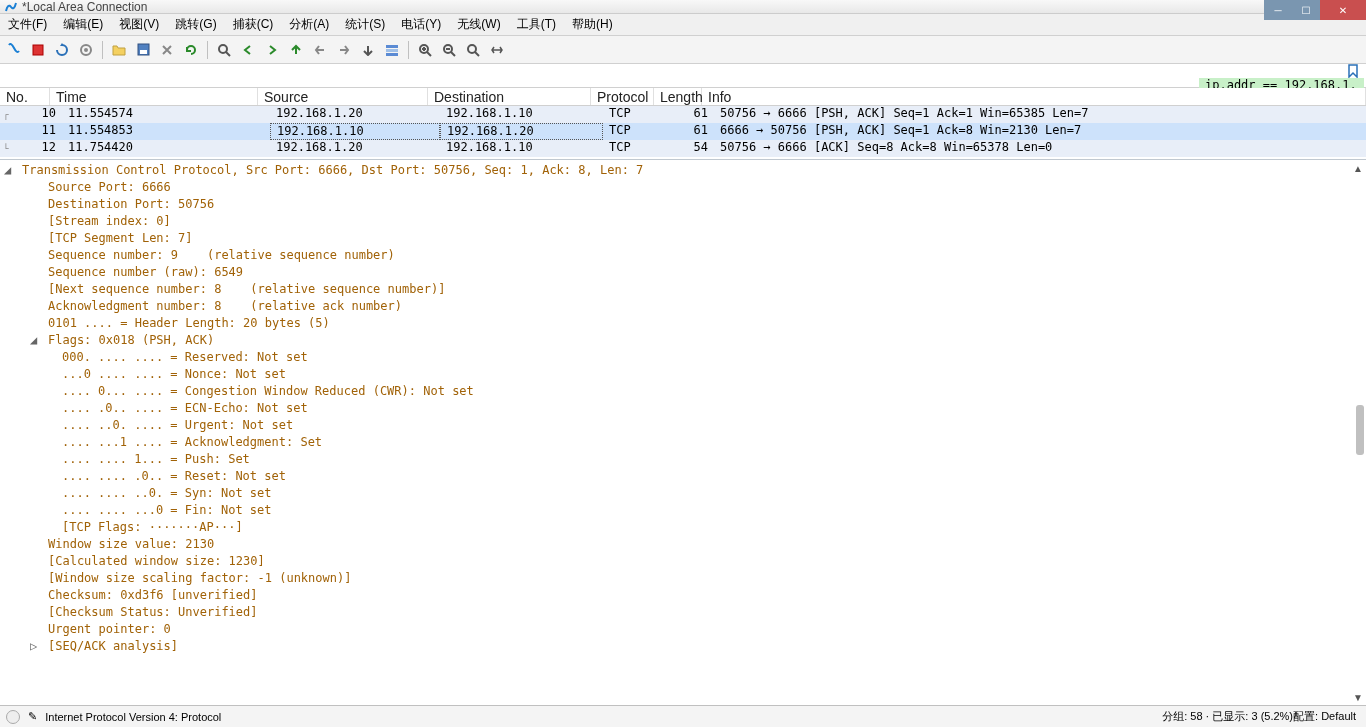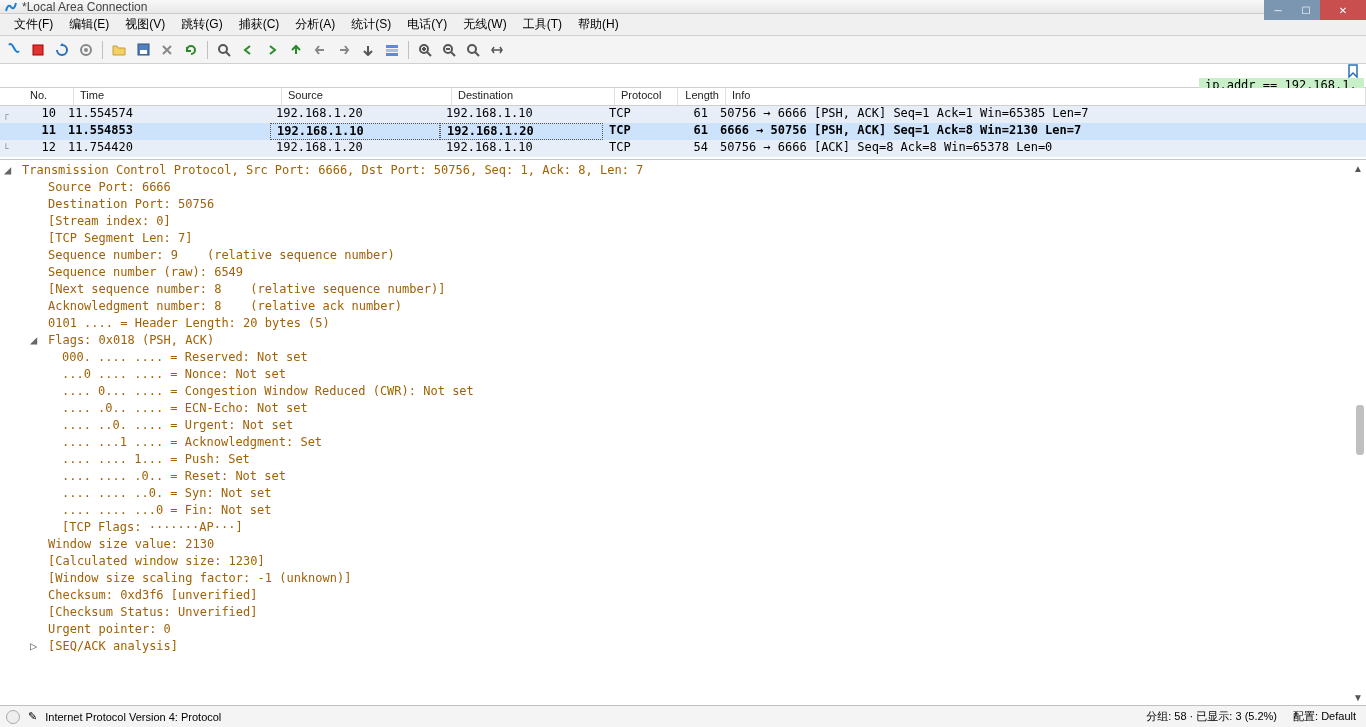--- a/index.html
+++ b/index.html
@@ -5,45 +5,45 @@
 * { box-sizing: border-box; margin: 0; padding: 0; }
 body { font-family: "Microsoft YaHei", "Segoe UI", Tahoma, sans-serif; font-size: 12px; background: #fff; overflow: hidden; width: 1366px; height: 727px; }
 .titlebar { height: 14px; background: linear-gradient(to bottom, #f8f8f8, #e8e8e8); display: flex; align-items: center; padding-left: 4px; border-bottom: 1px solid #ccc; position: relative;}
 .titlebar-icon { width: 14px; height: 14px; margin-right: 4px; display: inline-flex; align-items: center; justify-content: center; }
 .title-text { font-size: 12px; color: #444; }
 .window-controls { position: absolute; right: 0; top: 0; display: flex; height: 20px; }
 .win-btn { width: 28px; height: 20px; display: flex; align-items: center; justify-content: center; font-size: 10px; color: #fff; cursor: pointer; margin-left: 0px;}
 .win-min { background: #7a96b0; }
 .win-max { background: #7a96b0; }
 .win-close { background: #c94f4f; width: 46px; }
-.menubar { height: 22px; display: flex; align-items: center; padding-left: 6px; background: #f0f0f0; border-bottom: 1px solid #d0d0d0; }
+.menubar { height: 22px; display: flex; align-items: center; background: #f0f0f0; border-bottom: 1px solid #d0d0d0; }
 .menu-item { padding: 2px 8px; cursor: pointer; }
 .toolbar { height: 28px; display: flex; align-items: center; padding: 2px 4px; background: #f4f4f4; border-bottom: 1px solid #d0d0d0; gap: 4px; }
 .tb-btn { width: 20px; height: 20px; display: flex; align-items: center; justify-content: center; cursor: pointer; border: 1px solid transparent; border-radius: 2px; }
 .tb-sep { width: 1px; height: 18px; background: #c0c0c0; margin: 0 2px; }
 .filterbar { height: 24px; display: flex; align-items: flex-end; background: #fff; border-bottom: 1px solid #d0d0d0; padding: 0 2px; flex-direction: column; }
 .filter-icon { width: 18px; height: 18px; display: flex; align-items: center; justify-content: center; margin-right:2px; }
 .filter-input { flex: 1; height: 20px; border: none; outline: none; background: #c8f0c8; padding: 0 6px; font-family: monospace; font-size: 12px; }
 .filter-end { display: flex; align-items: center; gap: 2px; padding-right: 4px; }
 .filter-end-btn { width: 20px; height: 18px; display: flex; align-items: center; justify-content: center; cursor: pointer; border: 1px solid #bbb; background: #eee;}
 .filter-apply-btn { background: #2a7ab0; color: #fff; border: 1px solid #236a9a;}
 .packet-list { height: 72px; overflow: hidden; border-bottom: 1px solid #c0c8d0; }
-.pl-header { display: flex; height: 18px; background: #fff; border-bottom: 1px solid #d0d0d0; font-size: 11px; color: #222; padding-left: 24px; }
+.pl-header { display: flex; height: 18px; background: #fff; border-bottom: 1px solid #d0d0d0; font-size: 14px; color: #222; }
 .pl-header > div { padding: 1px 6px; border-right: 1px solid #e0e0e0; }
 .col-no { width: 50px; }
 .col-time { width: 208px; }
 .col-src { width: 170px; }
 .col-dst { width: 163px; }
 .col-proto { width: 63px; }
 .col-len { width: 48px; text-align: right;}
 .col-info { flex: 1; }
 .pl-row { display: flex; height: 17px; font-family: "Consolas", monospace; font-size: 12px; padding: 0; cursor: pointer; }
 .pl-row > div { padding: 0 6px; white-space: nowrap; overflow: hidden; }
 .pl-row1 { background: #e8eef8; }
-.pl-row2 { background: #e8eef8; font-weight: bold; }
+.pl-row2 { background: #e8eef8; }
 .pl-row3 { background: #e8eef8; }
 .pl-row.selected { background: #cde2fb !important; }
 .pl-row.selected .col-src-cell, .pl-row.selected .col-dst-cell { border: 1px dotted #555;}
 .col-no-cell { width: 50px; text-align: right; }
 .col-time-cell { width: 208px; }
 .col-src-cell { width: 170px; }
 .col-dst-cell { width: 163px; }
 .col-proto-cell { width: 63px; }
 .col-len-cell { width: 48px; text-align: right; }
 .col-info-cell { flex: 1; }
@@ -51,21 +51,21 @@
 .pd-line { white-space: pre; }
 .pd-line.l0::before { content: "◢ "; color: #666; position: absolute; left: 4px;}
 .pd-line.l0 { padding-left: 18px; }
 .pd-line.l1 { padding-left: 44px; }
 .pd-line.l1-tree::before { content: "◢ "; color: #666; position: absolute; left: 30px;}
 .pd-line.l1-tree-closed::before { content: "▷ "; color: #666; position: absolute; left: 30px;}
 .pd-line.l2 { padding-left: 58px; }
 .statusbar { height: 22px; display: flex; align-items: center; border-top: 1px solid #c0c0c0; background: #f4f4f4; font-size: 11px; padding: 0 6px; justify-content: space-between;}
 .status-left { display: flex; align-items: center; gap: 8px; }
 .status-dot { width: 14px; height: 14px; border-radius: 50%; border: 1px solid #aaa; background: #eee;}
-.status-right { display: flex; gap: 16px; padding-right: 4px;}
+.status-right { display: flex; padding-right: 4px;}
 .main-container { display: flex; flex-direction: column; height: 727px; }
 .details-wrapper { flex: 1; display: flex; overflow: hidden; position: relative;}
 .scroll-handle { position: absolute; right: 2px; top: 45%; width: 8px; height: 50px; background: #c0c0c0; border-radius: 3px;}
 .arrow-dn { position: absolute; right: 2px; bottom: 2px; width: 12px; height: 12px; font-size: 10px; color: #555; display: flex; align-items: center; justify-content: center;}
 .arrow-up { position: absolute; right: 2px; top: 2px; width: 12px; height: 12px; font-size: 10px; color: #555; display: flex; align-items: center; justify-content: center;}
 .pl-row-arrow { width: 12px; color: #888; font-size: 9px; display: flex; align-items: center; justify-content: center;}
 </style>
 </head>
 <body>
 

